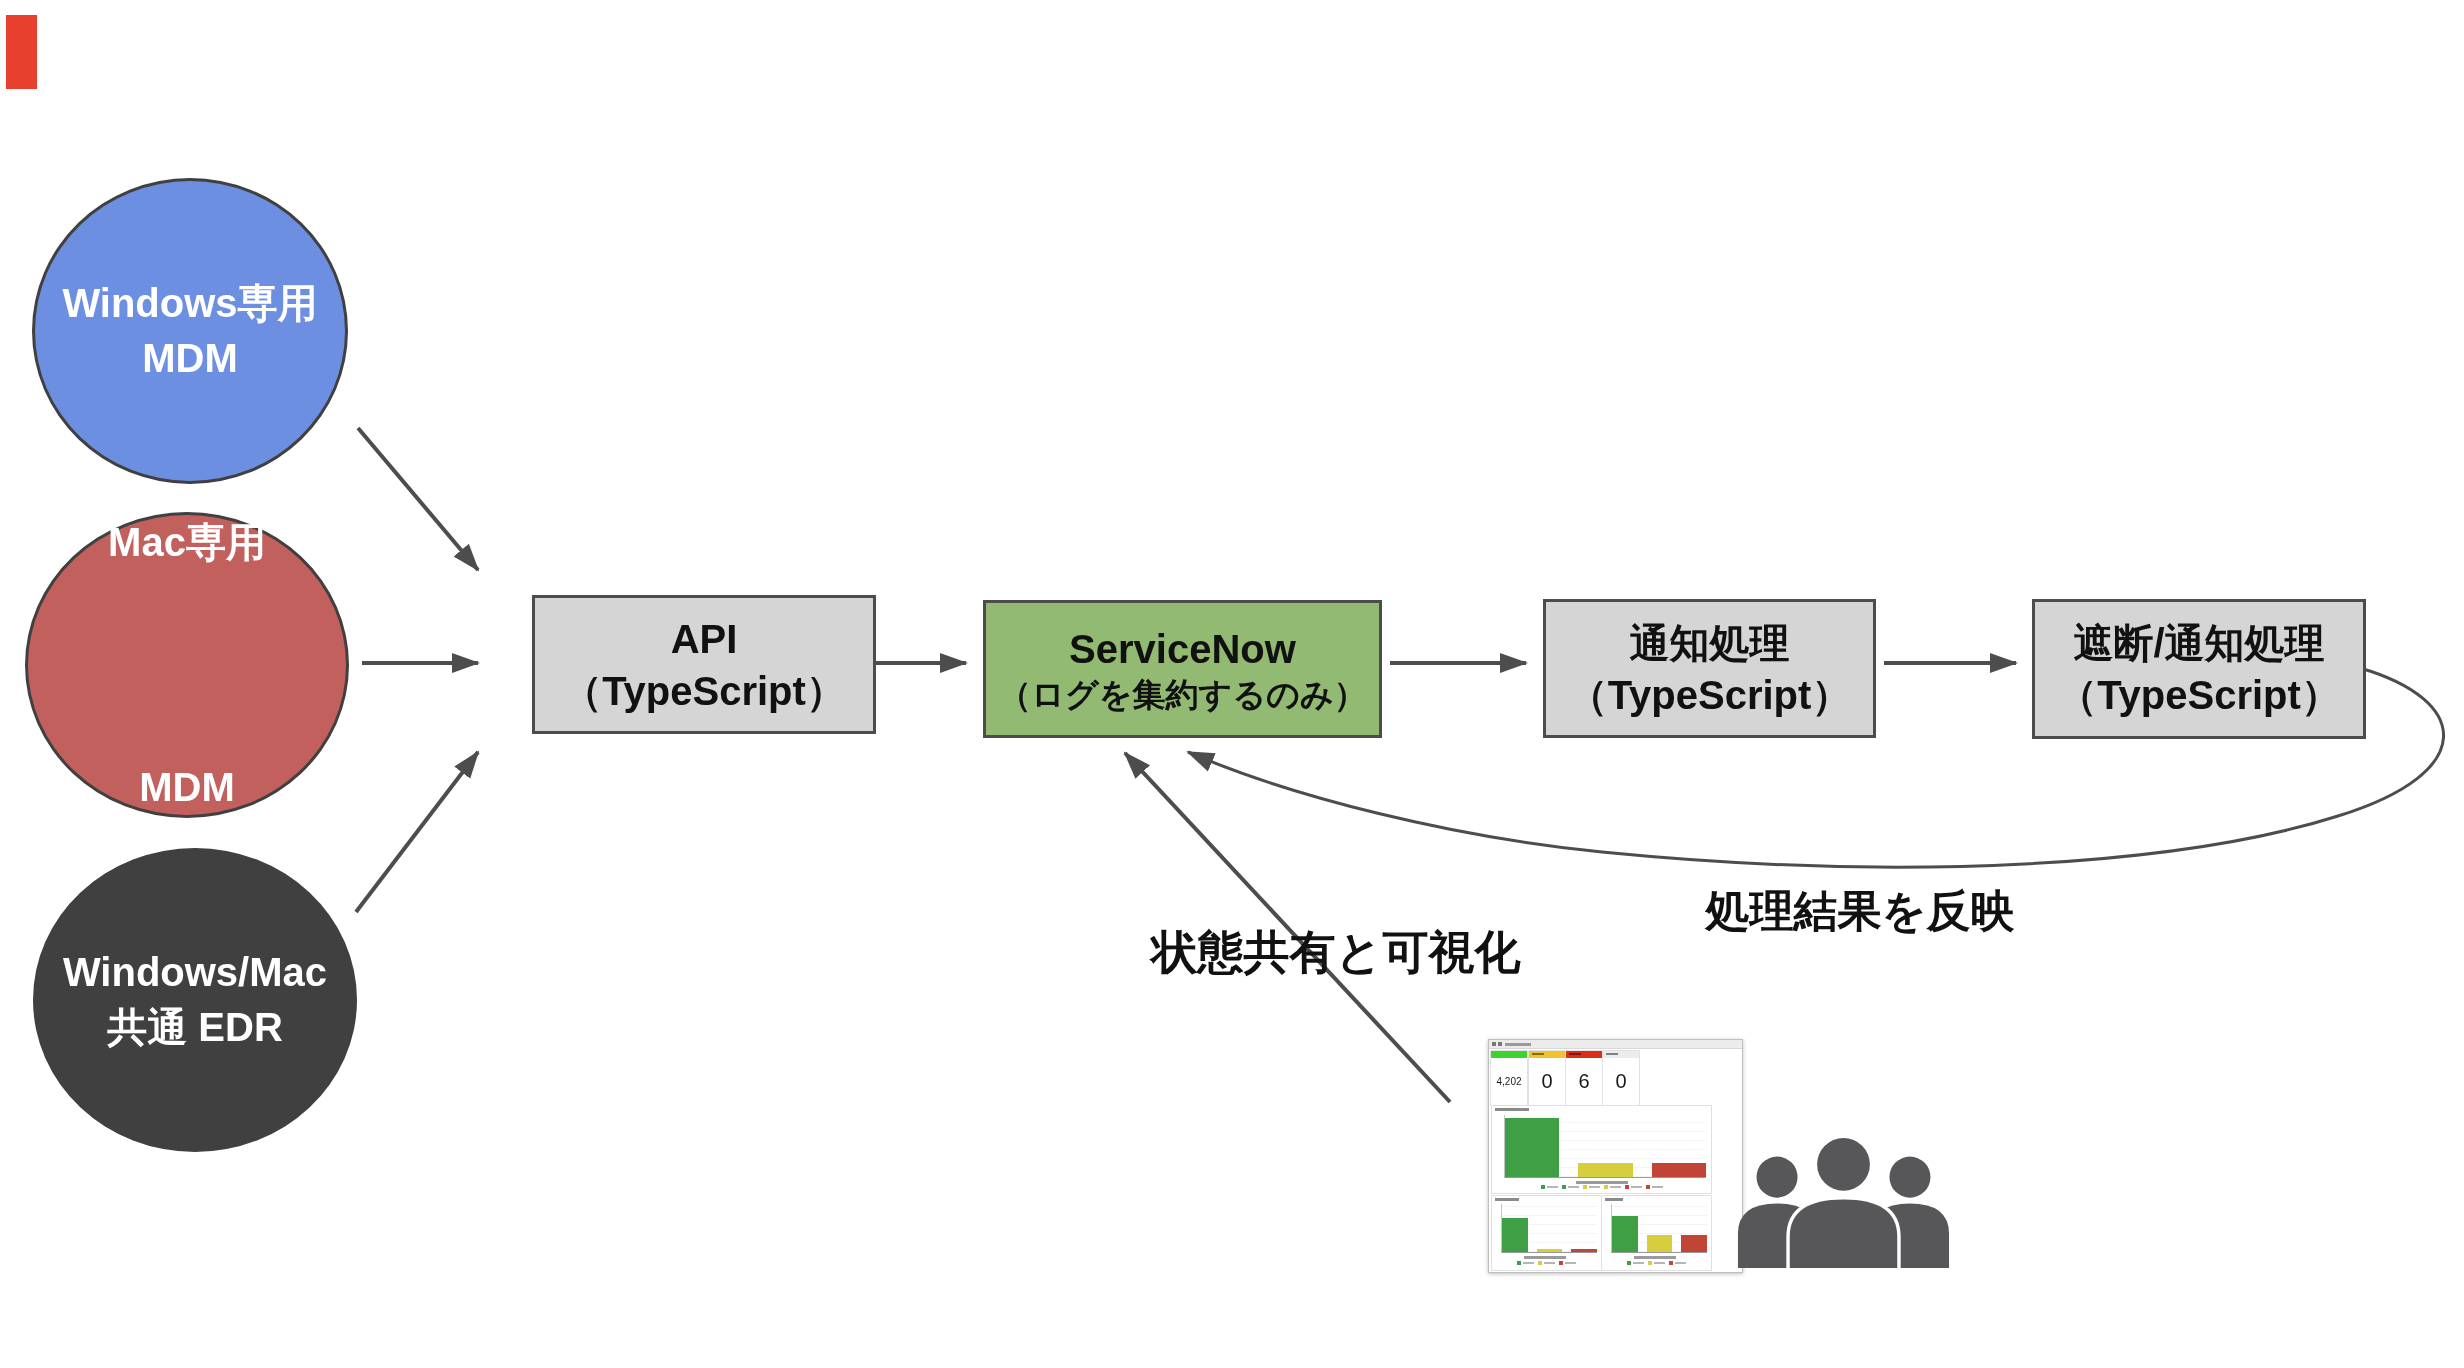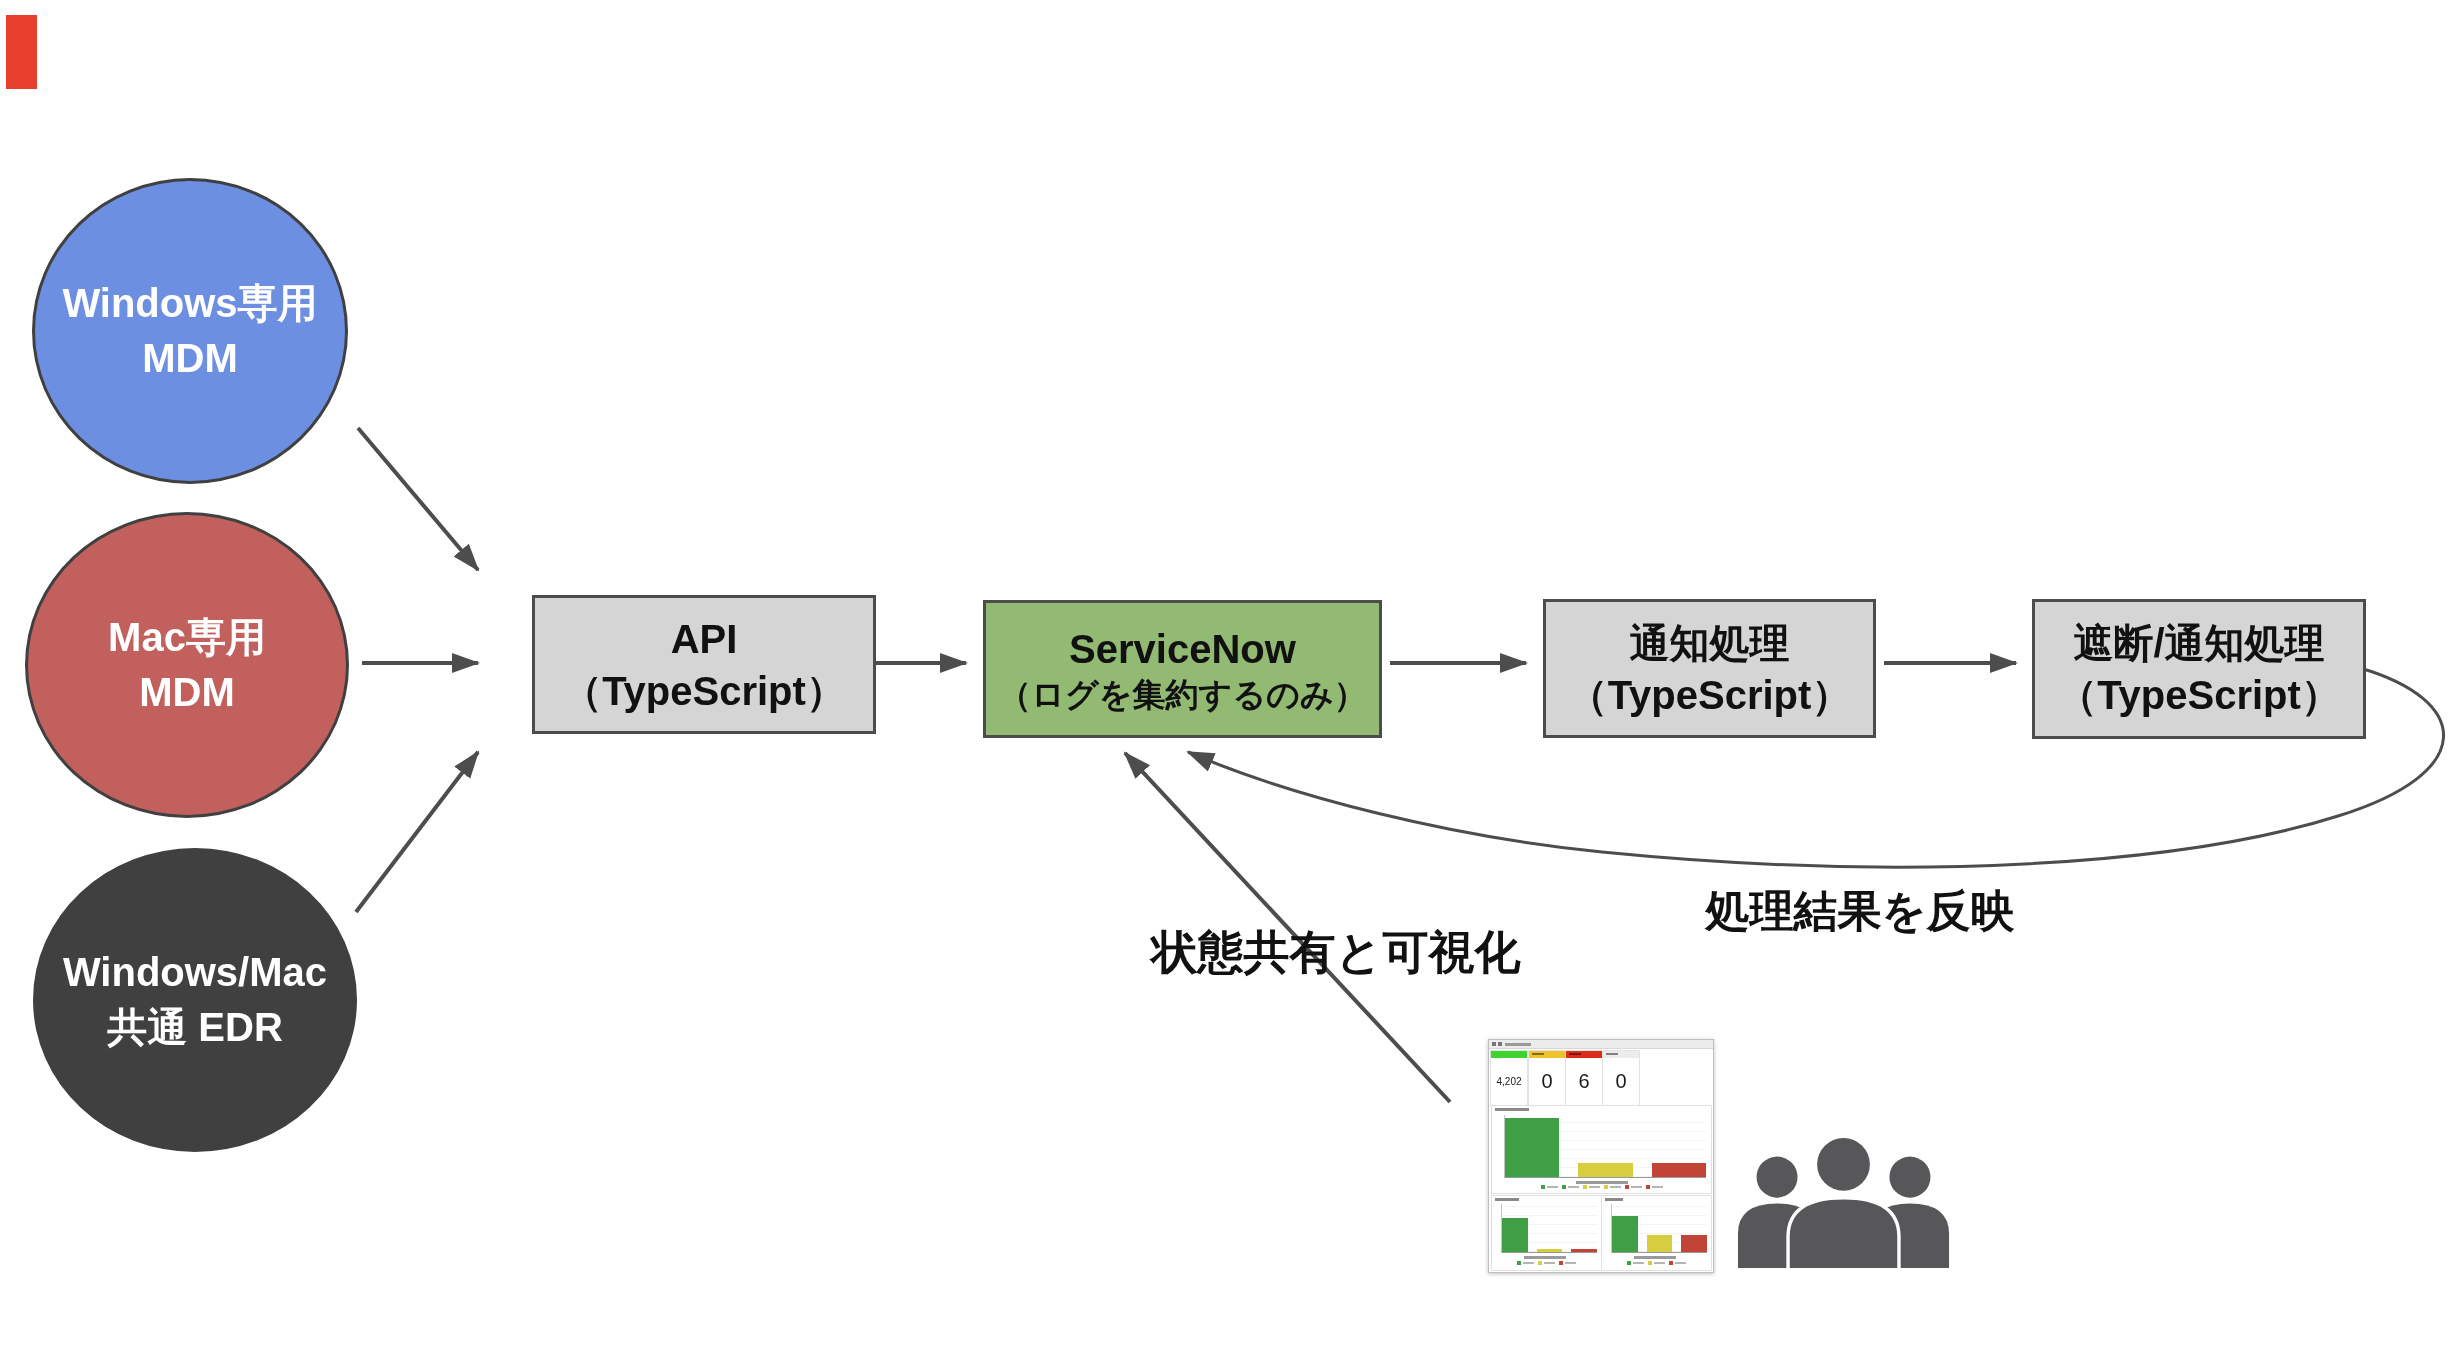--- a/index.html
+++ b/index.html
@@ -21,21 +21,21 @@
   .pbox .sub-small{font-size:33px;line-height:1.2;}
 
   
   .flabel{position:absolute;color:#111;font-weight:bold;text-align:center;}
   #label-share{left:1086px;top:922px;width:500px;font-size:46px;}
   #label-feedback{left:1660px;top:882px;width:400px;font-size:44px;}
   #label-team{left:1716px;top:1280px;width:260px;font-size:42px;}
 
   
   #dashboard{position:absolute;left:1488px;top:1039px;width:224px;height:232px;background:#ffffff;
-             border:1px solid #bfbfbf;box-shadow:0 1px 4px rgba(0,0,0,.25);font-size:0;}
+             border:1px solid #bfbfbf;box-shadow:0 1px 4px rgba(0,0,0,.25);font-size:0;padding-left:29px;}
   .dtabbar{position:absolute;left:0;top:0;width:100%;height:8px;background:#ececec;border-bottom:1px solid #d8d8d8;}
   .dtab-ico{position:absolute;top:2px;width:4px;height:4px;background:#777;}
   .dtab-title{position:absolute;left:16px;top:3px;width:26px;height:3px;background:#9a9a9a;}
   .kpi{position:absolute;top:10px;width:36px;height:54px;background:#fff;border:1px solid #e2e2e2;}
   .kpi-h{position:absolute;left:0;top:0;width:100%;height:7px;}
   .kpi-h .kdash{position:absolute;left:3px;top:2px;width:12px;height:2px;background:rgba(0,0,0,.45);}
   .kpi-v{position:absolute;left:0;top:7px;width:100%;height:47px;display:flex;align-items:center;
          justify-content:center;font-size:20px;color:#1a1a1a;font-family:"Liberation Sans",sans-serif;}
   .kpi-small{font-size:10px;}
   .dpanel{position:absolute;background:#fff;border:1px solid #e0e0e0;}
@@ -74,21 +74,21 @@
       <line x1="1884" y1="663" x2="2016" y2="663" marker-end="url(#ah)"></line>
       <line x1="1450" y1="1102" x2="1125" y2="753" marker-end="url(#ah)"></line>
       <path stroke-width="3" d="M 2360 668 C 2470 700, 2480 772, 2338 816 C 2180 866, 1905 882, 1602 852 C 1452 837, 1292 797, 1188 752" marker-end="url(#ah)"></path>
     </g>
   </svg>
 
   <div class="circle" style="left: 32px; top: 178px; width: 310px; height: 300px; background: rgb(109, 143, 226);">
     <div>Windows専用</div>
     <div>MDM</div>
   </div>
-  <div class="circle" style="left: 25px; top: 512px; width: 318px; height: 300px; background: rgb(194, 96, 94);">
+  <div class="circle" style="left: 25px; top: 512px; width: 318px; height: 300px; background: rgb(194, 96, 94); justify-content: space-between;">
     <div>Mac専用</div>
     <div>MDM</div>
   </div>
   <div class="circle" style="left: 33px; top: 848px; width: 318px; height: 298px; background: #404040; text-align: right;">
     <div>Windows/Mac</div>
     <div>共通 EDR</div>
   </div>
 
   <div class="pbox" style="left: 532px; top: 595px; width: 338px; height: 133px; background: rgb(213, 213, 213);">
     <div>API</div>

